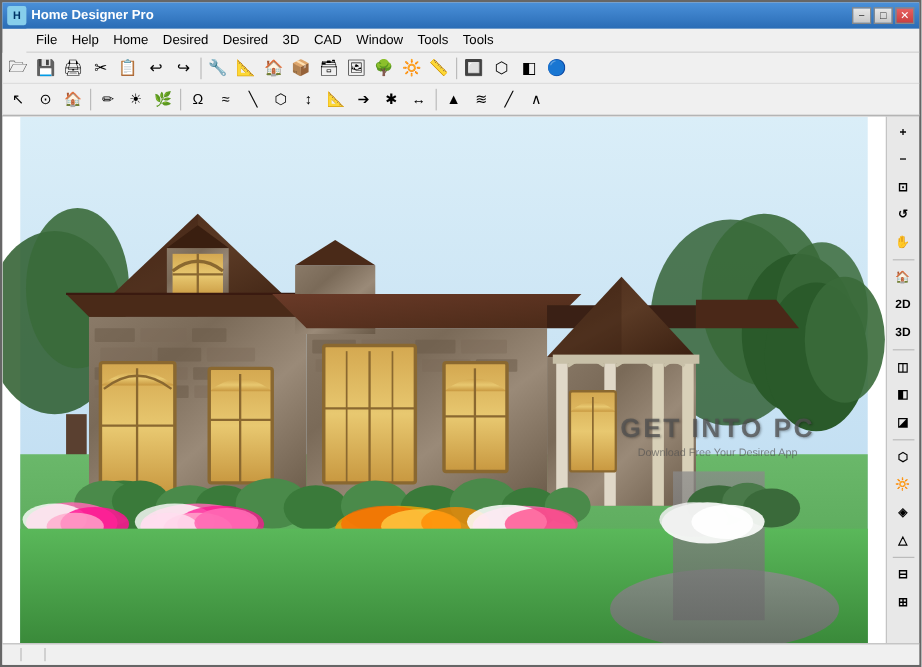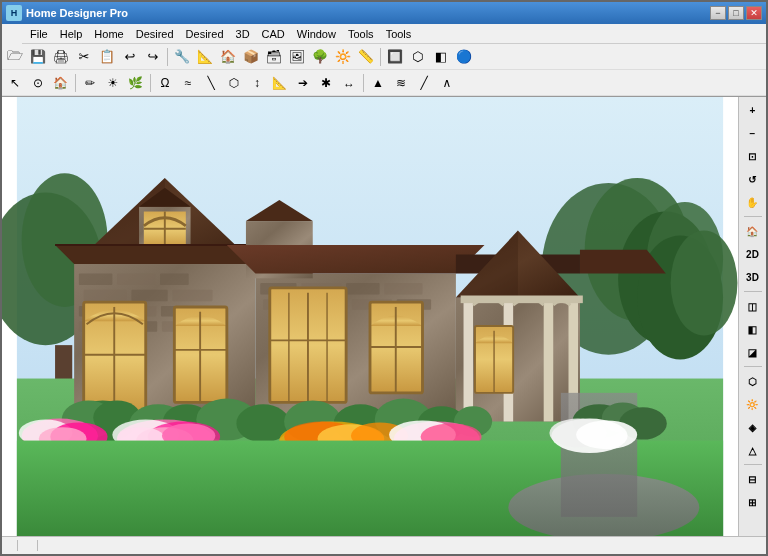--- a/index.html
+++ b/index.html
@@ -523,20 +523,24 @@
 
         <ellipse cx="610" cy="340" rx="28" ry="18" fill="#3a6a3a"></ellipse>
         <ellipse cx="635" cy="336" rx="22" ry="16" fill="#4a7a4a"></ellipse>
         <ellipse cx="656" cy="342" rx="25" ry="17" fill="#3a6a3a"></ellipse>
 
         <ellipse cx="600" cy="355" rx="40" ry="18" fill="#ffffff" opacity="0.9"></ellipse>
         <ellipse cx="588" cy="352" rx="30" ry="15" fill="#f0f0f0" opacity="0.85"></ellipse>
         <ellipse cx="618" cy="354" rx="32" ry="15" fill="#ffffff" opacity="0.9"></ellipse>
       </svg>
 
+      <div id="watermark">
+        <div id="watermark-main">GET INTO PC</div>
+        <div id="watermark-sub">Download Free Your Desired App</div>
+      </div>
     </div>
 
     <div id="right-toolbar">
 
     <div class="right-tb-btn" style="font-size: 10px; font-weight: bold;">+</div>
         <div class="right-tb-btn" style="font-size: 10px; font-weight: bold;">−</div>
         <div class="right-tb-btn" style="font-size: 10px; font-weight: bold;">⊡</div>
         <div class="right-tb-btn" style="font-size: 10px; font-weight: bold;">↺</div>
         <div class="right-tb-btn" style="font-size: 10px; font-weight: bold;">✋</div>
         <div class="right-tb-sep"></div>

